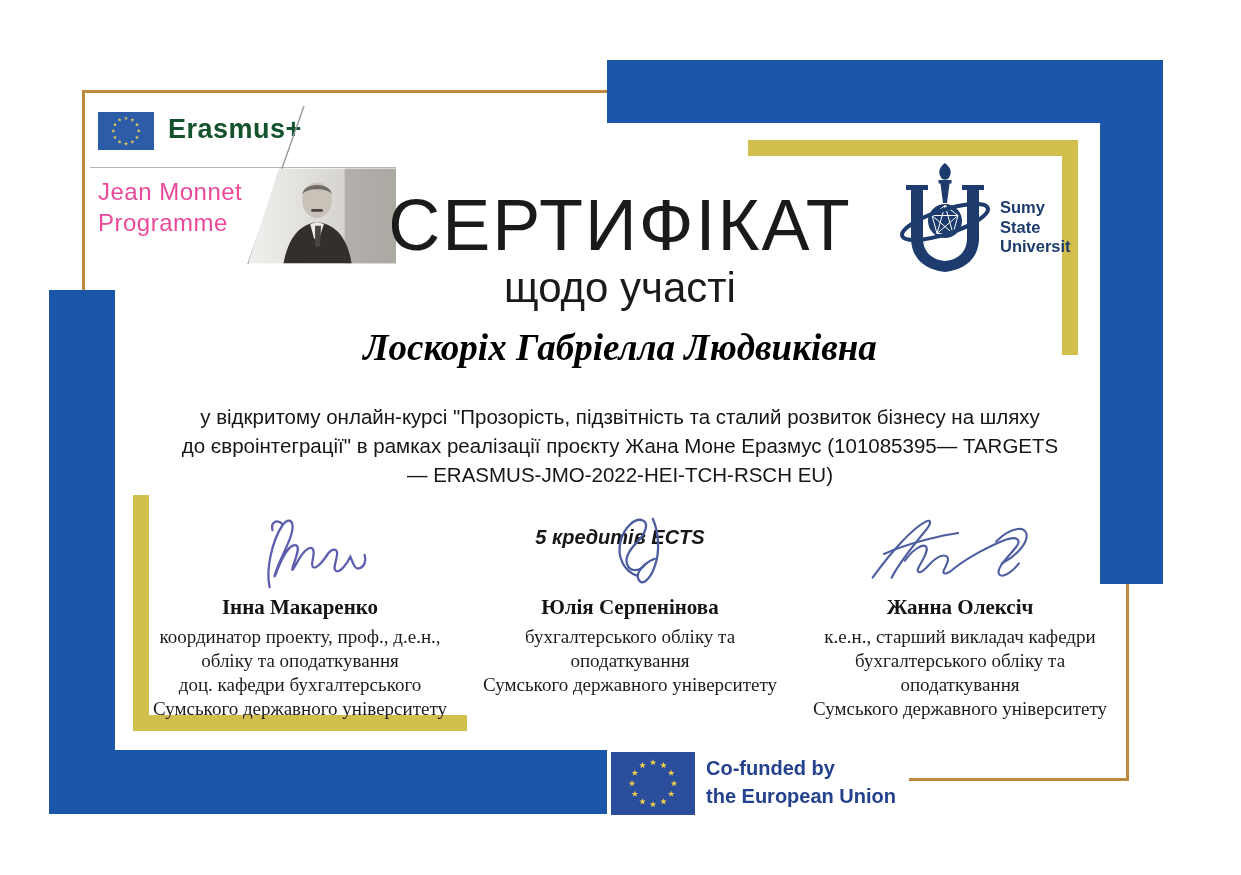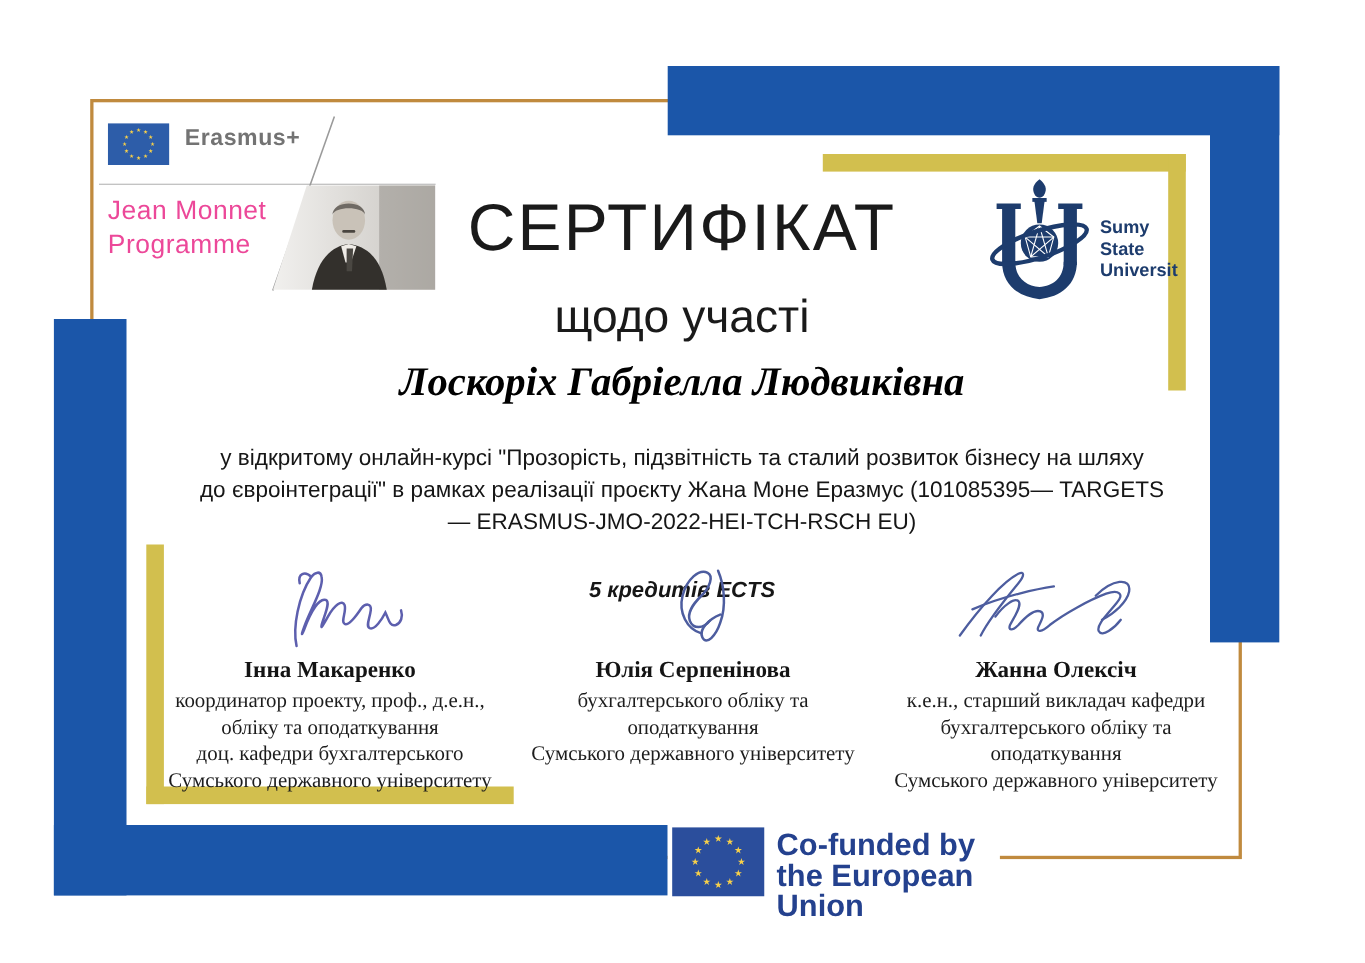--- a/index.html
+++ b/index.html
@@ -21,31 +21,31 @@
   .bar-left-v      { left:49px;   top:290px; width:66px;  height:524px; }
   .bar-bottom-h    { left:49px;   top:750px; width:558px; height:64px; }
   .gold-bl-v       { left:133px;  top:495px; width:16px;  height:236px; }
   .gold-bl-h       { left:133px;  top:715px; width:334px; height:16px; }
 
   
   .erasmus-block { left:90px; top:98px; width:306px; height:166px; background:#fff; z-index:4; }
   .erasmus-row { position:absolute; left:0; top:0; width:100%; height:69px;
     border-bottom:1px solid #b5b5b5; }
   .erasmus-flag { position:absolute; left:8px; top:14px; }
-  .erasmus-word { position:absolute; left:78px; top:16px; font-size:21px; font-weight:700;
-    color:#737373; letter-spacing:0.5px; }
+  .erasmus-word { position:absolute; left:78px; top:16px; font-size:27px; font-weight:700;
+    color:#14532d; letter-spacing:0.5px; }
   .jm-text { position:absolute; left:8px; top:78px; font-size:24px; line-height:31px;
     color:#ec4899; letter-spacing:0.5px; }
   .jm-photo { position:absolute; left:158px; top:70px; width:148px; height:96px;
     clip-path: polygon(21% 0, 100% 0, 100% 100%, 0 100%); }
   .jm-diagonal { position:absolute; left:150px; top:2px; width:80px; height:168px; }
 
   
   .center-band { left:95px; width:1050px; text-align:center; z-index:4; }
-  .cert-title    { top:172px; font-size:60px; letter-spacing:2px; color:#1a1a1a; }
+  .cert-title    { top:184px; font-size:72px; letter-spacing:2px; color:#1a1a1a; }
   .cert-subtitle { top:264px; font-size:42px; color:#1a1a1a; }
   .cert-name     { top:326px; font-size:37px; font-weight:700; font-style:italic;
                    font-family:"Liberation Serif", serif; color:#000000; }
   .cert-body     { top:402px; font-size:20.5px; line-height:29px; }
   .cert-body div { white-space:nowrap; }
   .cert-credits  { top:494px; font-size:20px; font-weight:700; font-style:italic;margin-top:32px; }
 
   
   .ssu { left:893px; top:158px; width:185px; height:128px; z-index:4; }
   .ssu-mark { position:absolute; left:2px; top:0; }
@@ -56,21 +56,21 @@
   .sig-col { top:515px; width:340px; text-align:center; z-index:4;
     font-family:"Liberation Serif", serif; }
   .sig-col-1 { left:130px; } .sig-col-2 { left:460px; } .sig-col-3 { left:790px; }
   .sig-ink { height:76px; }
   .sig-name { margin-top:0px; font-size:21px; font-weight:700; color:#141414; }
   .sig-roles { margin-top:5px; font-size:19px; line-height:24px; color:#1c1c1c; }
 
   
   .cofunded-box { left:607px; top:745px; width:302px; height:92px; background:#fff; z-index:4; }
   .cofunded-flag { position:absolute; left:4px; top:7px; }
-  .cofunded-text { position:absolute; left:99px; top:9px; font-size:28px; font-weight:700;
+  .cofunded-text { position:absolute; left:99px; top:9px; font-size:20px; font-weight:700;
     color:#24418e; line-height:28px; }
 </style>
 </head>
 <body>
 
 <div class="canvas">
 
   <div class="abs thin-frame"></div>
   <div class="abs blue-bar bar-top-right-h"></div>
   <div class="abs blue-bar bar-right-v"></div>

